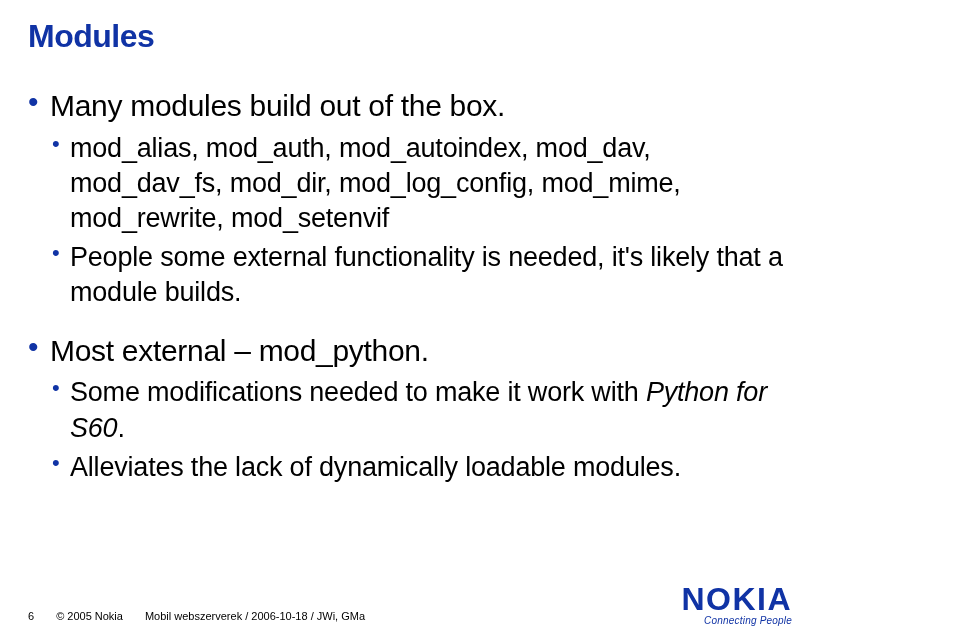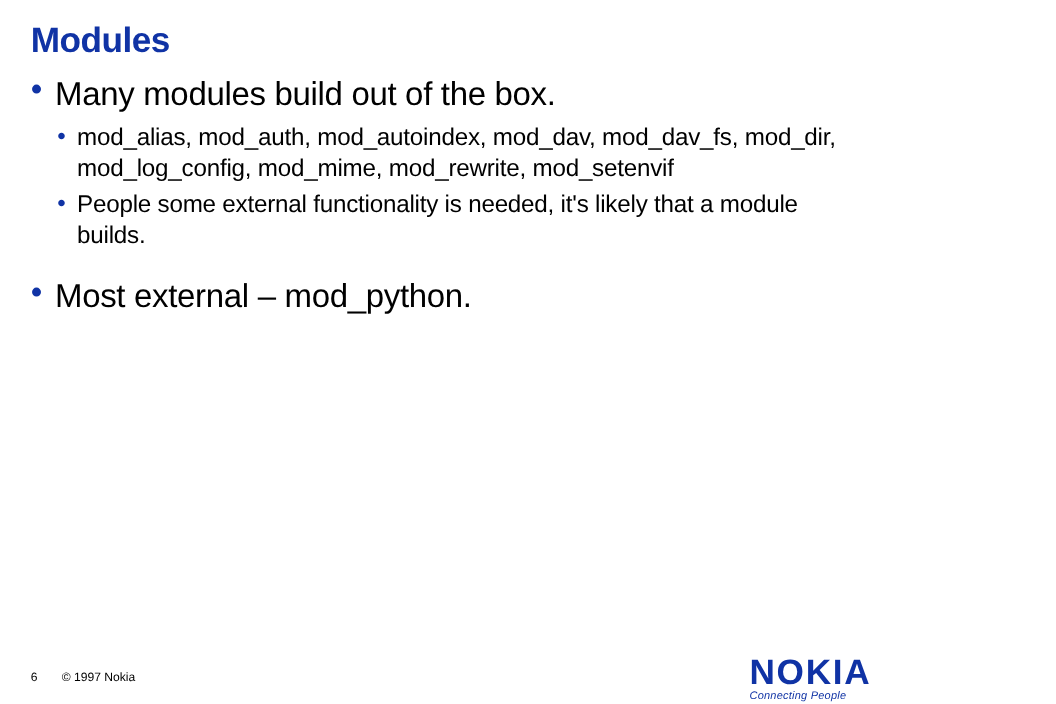--- a/index.html
+++ b/index.html
@@ -1,31 +1,31 @@
 <!DOCTYPE html>
 <html><head>
 <meta charset="utf-8">
 <style>
   * { margin: 0; padding: 0; box-sizing: border-box; }
   html, body { width: 960px; height: 640px; font-family: "Trebuchet MS", "Lucida Sans", Arial, sans-serif; background: #fff; overflow: hidden; position: relative; }
   .slide { width: 820px; height: 640px; position: relative; padding: 18px 28px 0 28px; }
   .title { color: #1033a5; font-weight: 700; font-size: 32px; letter-spacing: -0.5px; }
-  .body { margin-top: 12px; }
+  .body { margin-top: 32px; }
   ul { list-style: none; }
   .lvl1 > li { position: relative; padding-left: 22px; margin-bottom: 4px; }
   .lvl1 > li::before { content: "•"; position: absolute; left: 0; top: 0; color: #1033a5; font-size: 30px; line-height: 1; }
   .lvl1 > li > .txt { color: #000; font-size: 30px; font-weight: 400; line-height: 1.25; letter-spacing: -0.3px; }
   .lvl2 { margin-top: 6px; }
   .lvl2 > li { position: relative; padding-left: 20px; margin-bottom: 4px; }
   .lvl2 > li::before { content: "•"; position: absolute; left: 2px; top: 0; color: #1033a5; font-size: 22px; line-height: 1.15; }
-  .lvl2 > li > .txt { color: #000; font-size: 22px; font-weight: 400; line-height: 1.3; letter-spacing: -0.2px; }
+  .lvl2 > li > .txt { color: #000; font-size: 27px; font-weight: 400; line-height: 1.3; letter-spacing: -0.2px; }
   .lvl2 > li > .txt .italic { font-style: italic; }
   .group2 { margin-top: 22px; }
   .footer { position: absolute; left: 28px; bottom: 18px; font-size: 11px; color: #000; display: flex; gap: 22px; }
-  .logo-wrap { position: absolute; right: 28px; bottom: 2px; text-align: left; }
+  .logo-wrap { position: absolute; right: 28px; bottom: 14px; text-align: right; }
   .logo-word { font-family: Arial, sans-serif; font-weight: 900; color: #1033a5; font-size: 32px; letter-spacing: 1.5px; line-height: 1; }
   .logo-tag { font-family: Arial, sans-serif; color: #1033a5; font-size: 10px; letter-spacing: 0.2px; margin-top: 0px; font-style: italic; }
 </style>
 </head>
 <body>
 
 <div class="slide">
   <div class="title">Modules</div>
 
   <div class="body">
@@ -37,27 +37,34 @@
             <div class="txt">mod_alias, mod_auth, mod_autoindex, mod_dav, mod_dav_fs, mod_dir, mod_log_config, mod_mime, mod_rewrite, mod_setenvif</div>
           </li>
           <li>
             <div class="txt">People some external functionality is needed, it's likely that a module builds.</div>
           </li>
         </ul>
       </li>
       <li class="group2">
         <div class="txt">Most external – mod_python.</div>
         <ul class="lvl2">
+          <li>
+            <div class="txt"><span>Some modifications needed to make it work with </span><span class="italic">Python for S60</span><span>.</span></div>
+          </li>
+          <li>
+            <div class="txt">Alleviates the lack of dynamically loadable modules.</div>
+          </li>
         </ul>
       </li>
     </ul>
   </div>
 
   <div class="footer">
     <span>6</span>
-    <span>© 1997 Nokia</span>
+    <span>© 2005 Nokia</span>
+    <span>Mobil webszerverek / 2006-10-18 / JWi, GMa</span>
   </div>
 
   <div class="logo-wrap">
     <div class="logo-word">NOKIA</div>
     <div class="logo-tag">Connecting People</div>
   </div>
 </div>
 
 </body></html>

